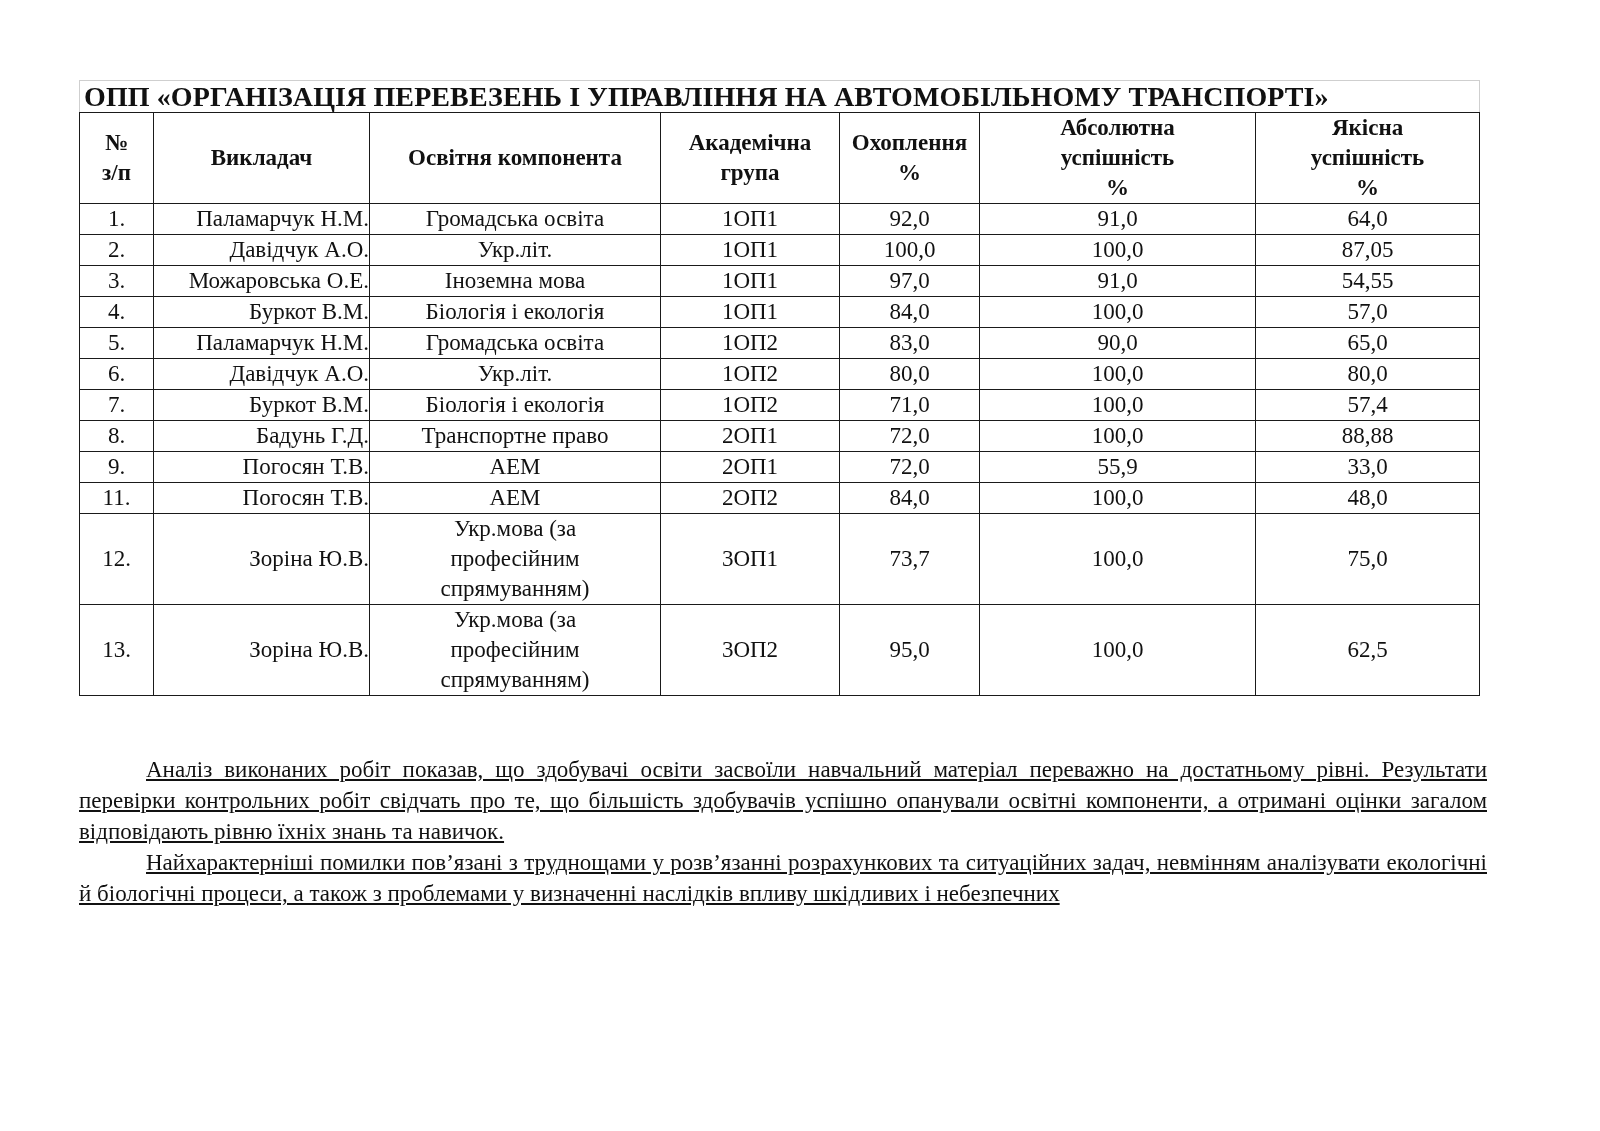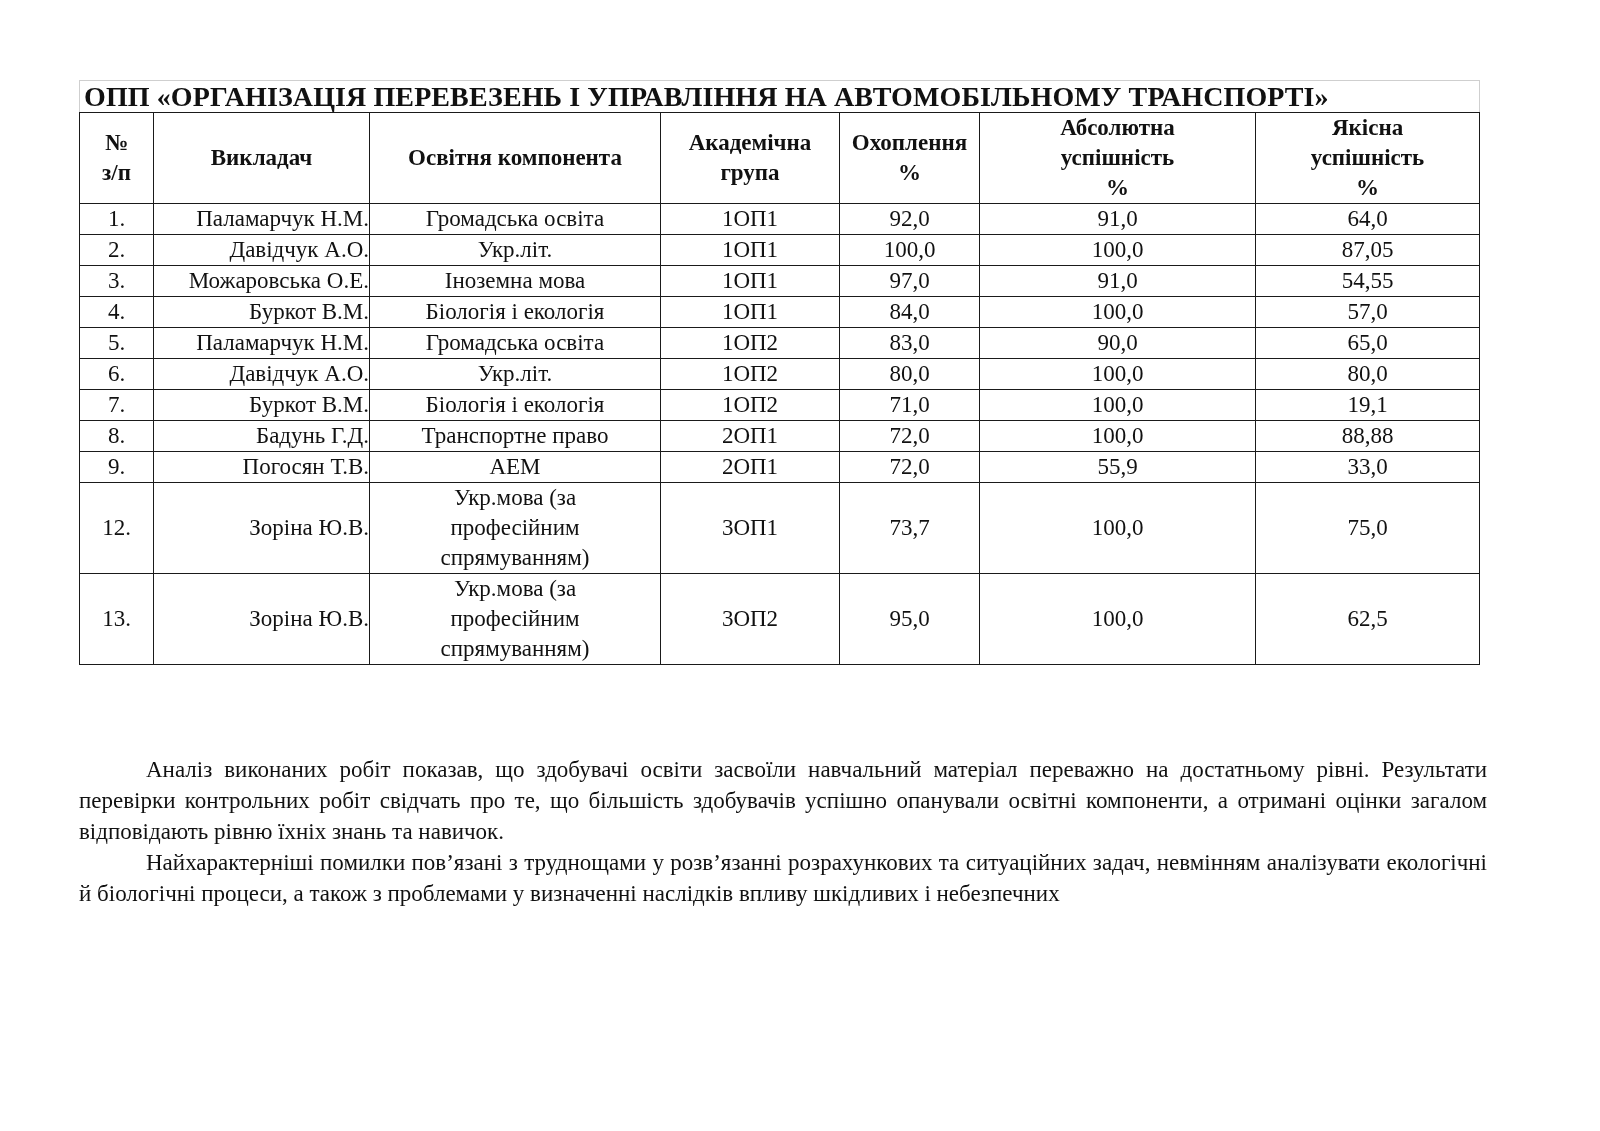--- a/index.html
+++ b/index.html
@@ -71,20 +71,21 @@
   col.w-qual { width: 224px; }
 
   .text-block {
     position: absolute;
     left: 79px;
     top: 754px;
     width: 1408px;
     font-size: 23px;
     line-height: 31px;
     text-align: justify;
+    text-decoration: underline;
   }
   .text-block p {
     margin: 0;
     text-indent: 67px;
   }
 </style>
 </head>
 <body>
 
 <div class="page">
@@ -182,40 +183,49 @@
           <td class="c-abs">100,0</td>
           <td class="c-qual">80,0</td>
         </tr>
         <tr class="data-row">
           <td class="c-num">7.</td>
           <td class="c-teacher">Буркот В.М.</td>
           <td class="c-comp"><span>Біологія і екологія</span></td>
           <td class="c-group">1ОП2</td>
           <td class="c-cov">71,0</td>
           <td class="c-abs">100,0</td>
-          <td class="c-qual">19,1</td>
+          <td class="c-qual">57,4</td>
         </tr>
         <tr class="data-row">
           <td class="c-num">8.</td>
           <td class="c-teacher">Бадунь Г.Д.</td>
           <td class="c-comp"><span>Транспортне право</span></td>
           <td class="c-group">2ОП1</td>
           <td class="c-cov">72,0</td>
           <td class="c-abs">100,0</td>
           <td class="c-qual">88,88</td>
         </tr>
         <tr class="data-row">
           <td class="c-num">9.</td>
           <td class="c-teacher">Погосян Т.В.</td>
           <td class="c-comp"><span>АЕМ</span></td>
           <td class="c-group">2ОП1</td>
           <td class="c-cov">72,0</td>
           <td class="c-abs">55,9</td>
           <td class="c-qual">33,0</td>
         </tr>
+        <tr class="data-row">
+          <td class="c-num">11.</td>
+          <td class="c-teacher">Погосян Т.В.</td>
+          <td class="c-comp"><span>АЕМ</span></td>
+          <td class="c-group">2ОП2</td>
+          <td class="c-cov">84,0</td>
+          <td class="c-abs">100,0</td>
+          <td class="c-qual">48,0</td>
+        </tr>
         <tr class="data-row tall">
           <td class="c-num">12.</td>
           <td class="c-teacher">Зоріна Ю.В.</td>
           <td class="c-comp"><span>Укр.мова (за</span><br><span>професійним</span><br><span>спрямуванням)</span></td>
           <td class="c-group">3ОП1</td>
           <td class="c-cov">73,7</td>
           <td class="c-abs">100,0</td>
           <td class="c-qual">75,0</td>
         </tr>
         <tr class="data-row tall">

